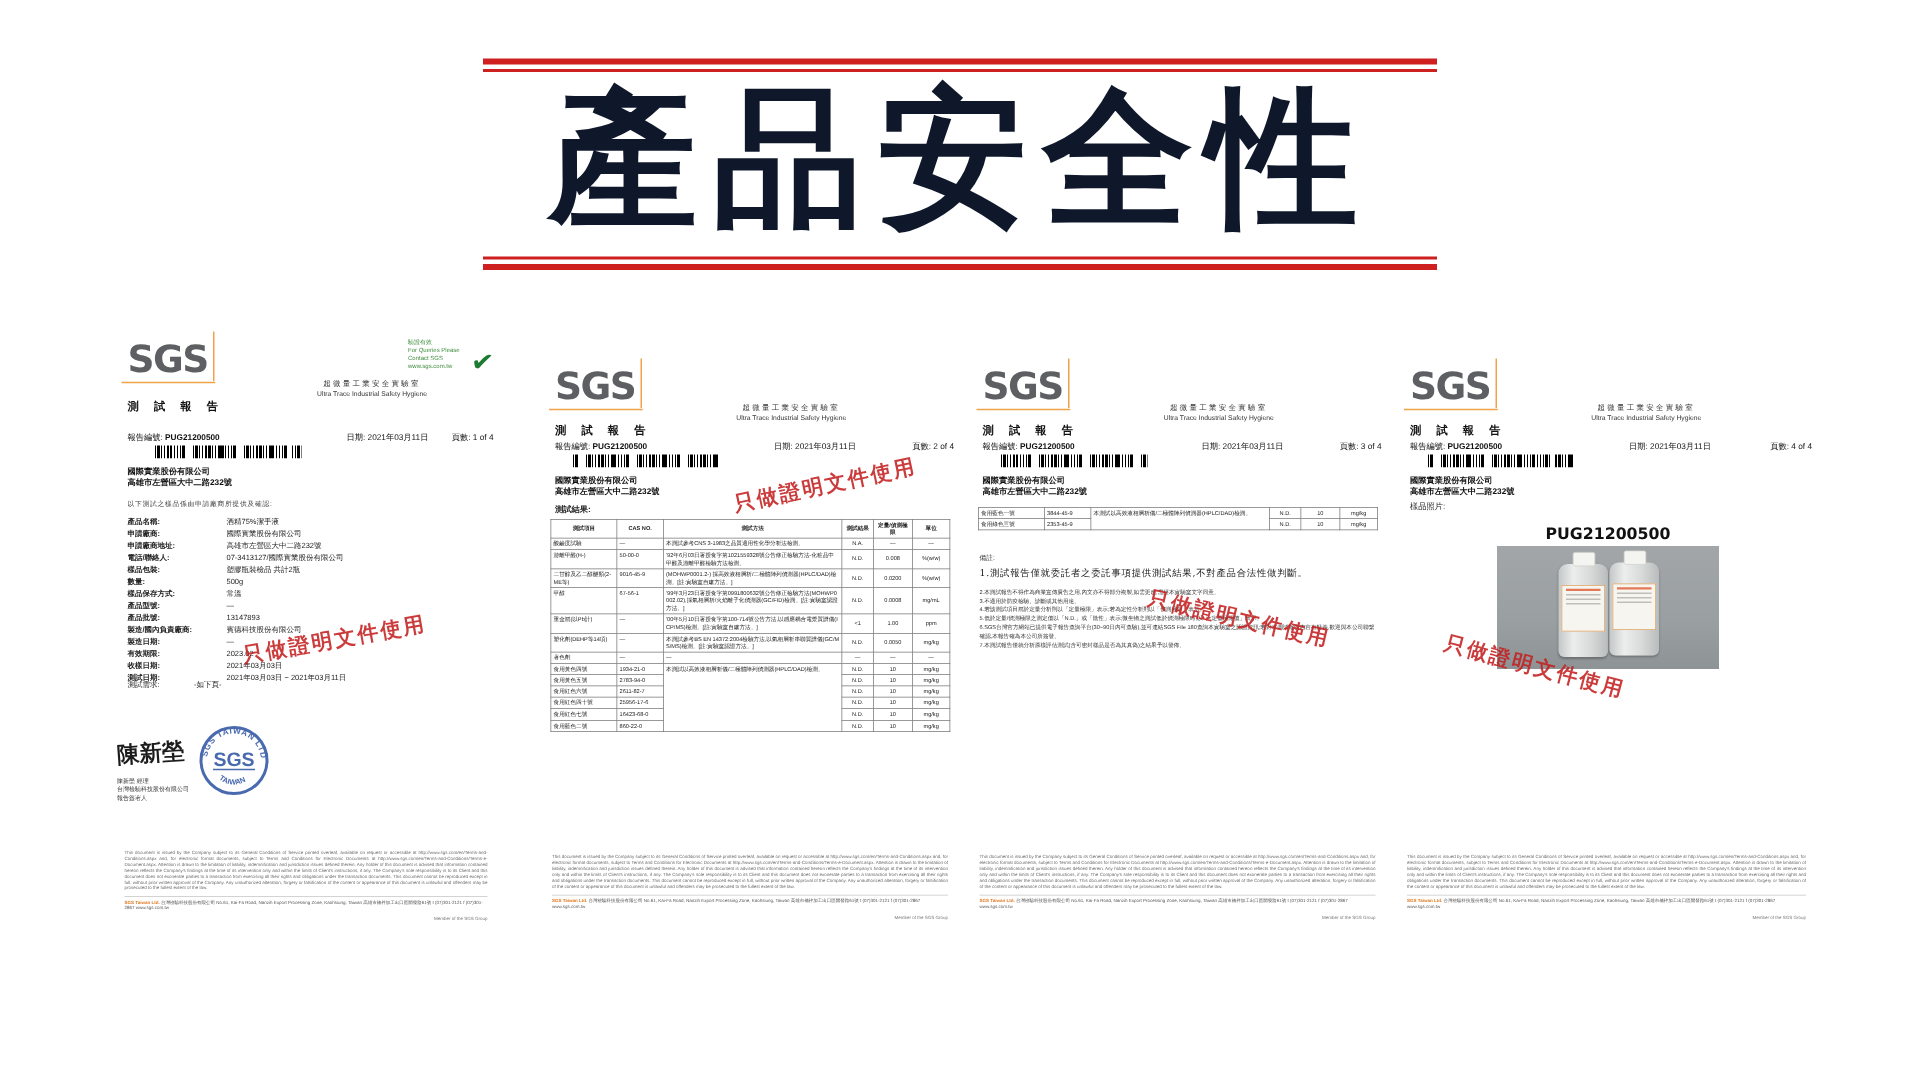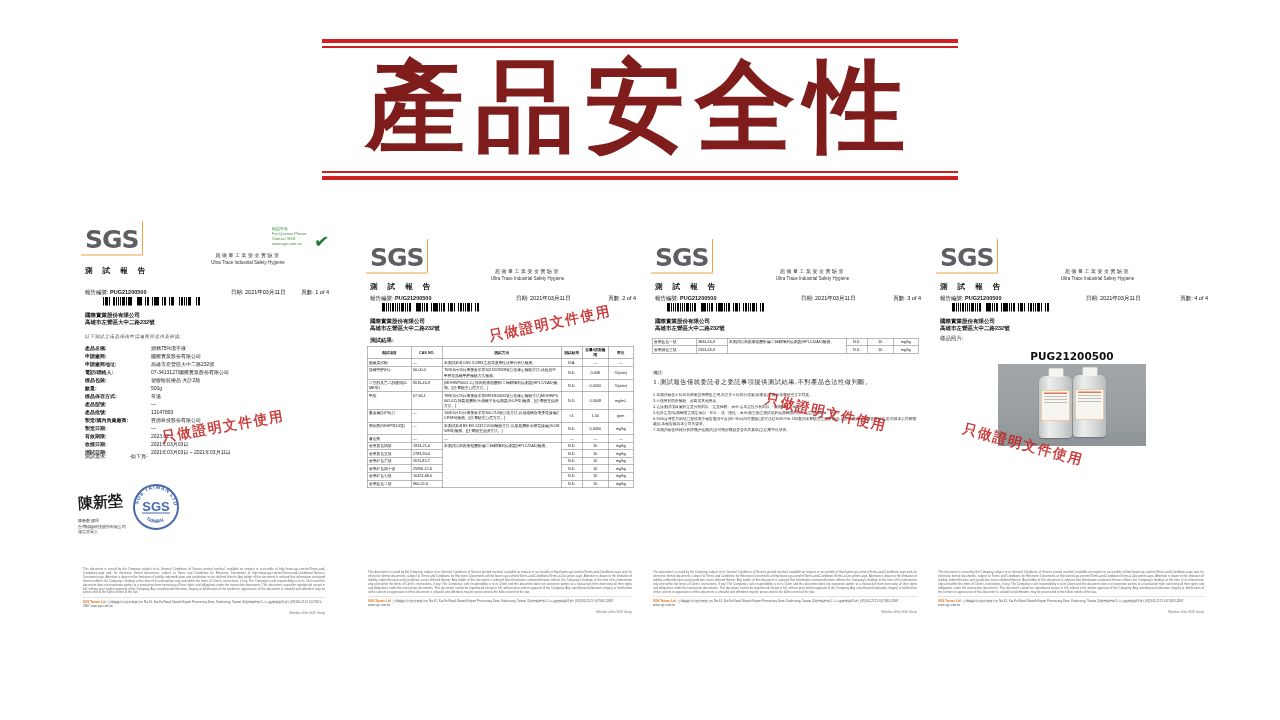--- a/index.html
+++ b/index.html
@@ -7,21 +7,21 @@
        font-family:"Liberation Sans","DejaVu Sans",sans-serif;color:#222;}
 
   
   .rule{position:absolute;left:322px;width:636px;}
   .rule div{background:#cf2020;}
   .rule .a{height:4px;margin-bottom:3px;}
   .rule .b{height:2px;}
   .rule.bot .a{height:2px;}
   .rule.bot .b{height:4px;}
   .slide-title{position:absolute;top:46px;left:0;width:100%;text-align:center;
-      font-size:100px;font-weight:bold;color:#7f1d1d;letter-spacing:10px;line-height:1.2;}
+      font-size:100px;font-weight:bold;color:#0f172a;letter-spacing:10px;line-height:1.2;}
 
   
   .doc{position:absolute;background:#fff;}
   .inner{position:absolute;left:0;top:0;transform:scale(.5);transform-origin:0 0;}
   .d1 .inner{width:516px;height:808px;}
   .dN .inner{width:560px;height:768px;}
 
   .logo{position:absolute;font-weight:800;color:#5e5f63;font-size:50px;letter-spacing:-2px;line-height:1;
         font-family:"DejaVu Sans","Liberation Sans",sans-serif;}
   .logo::after{content:"";position:absolute;right:-9px;top:-12px;width:2px;height:66px;background:#f0a24a;}

